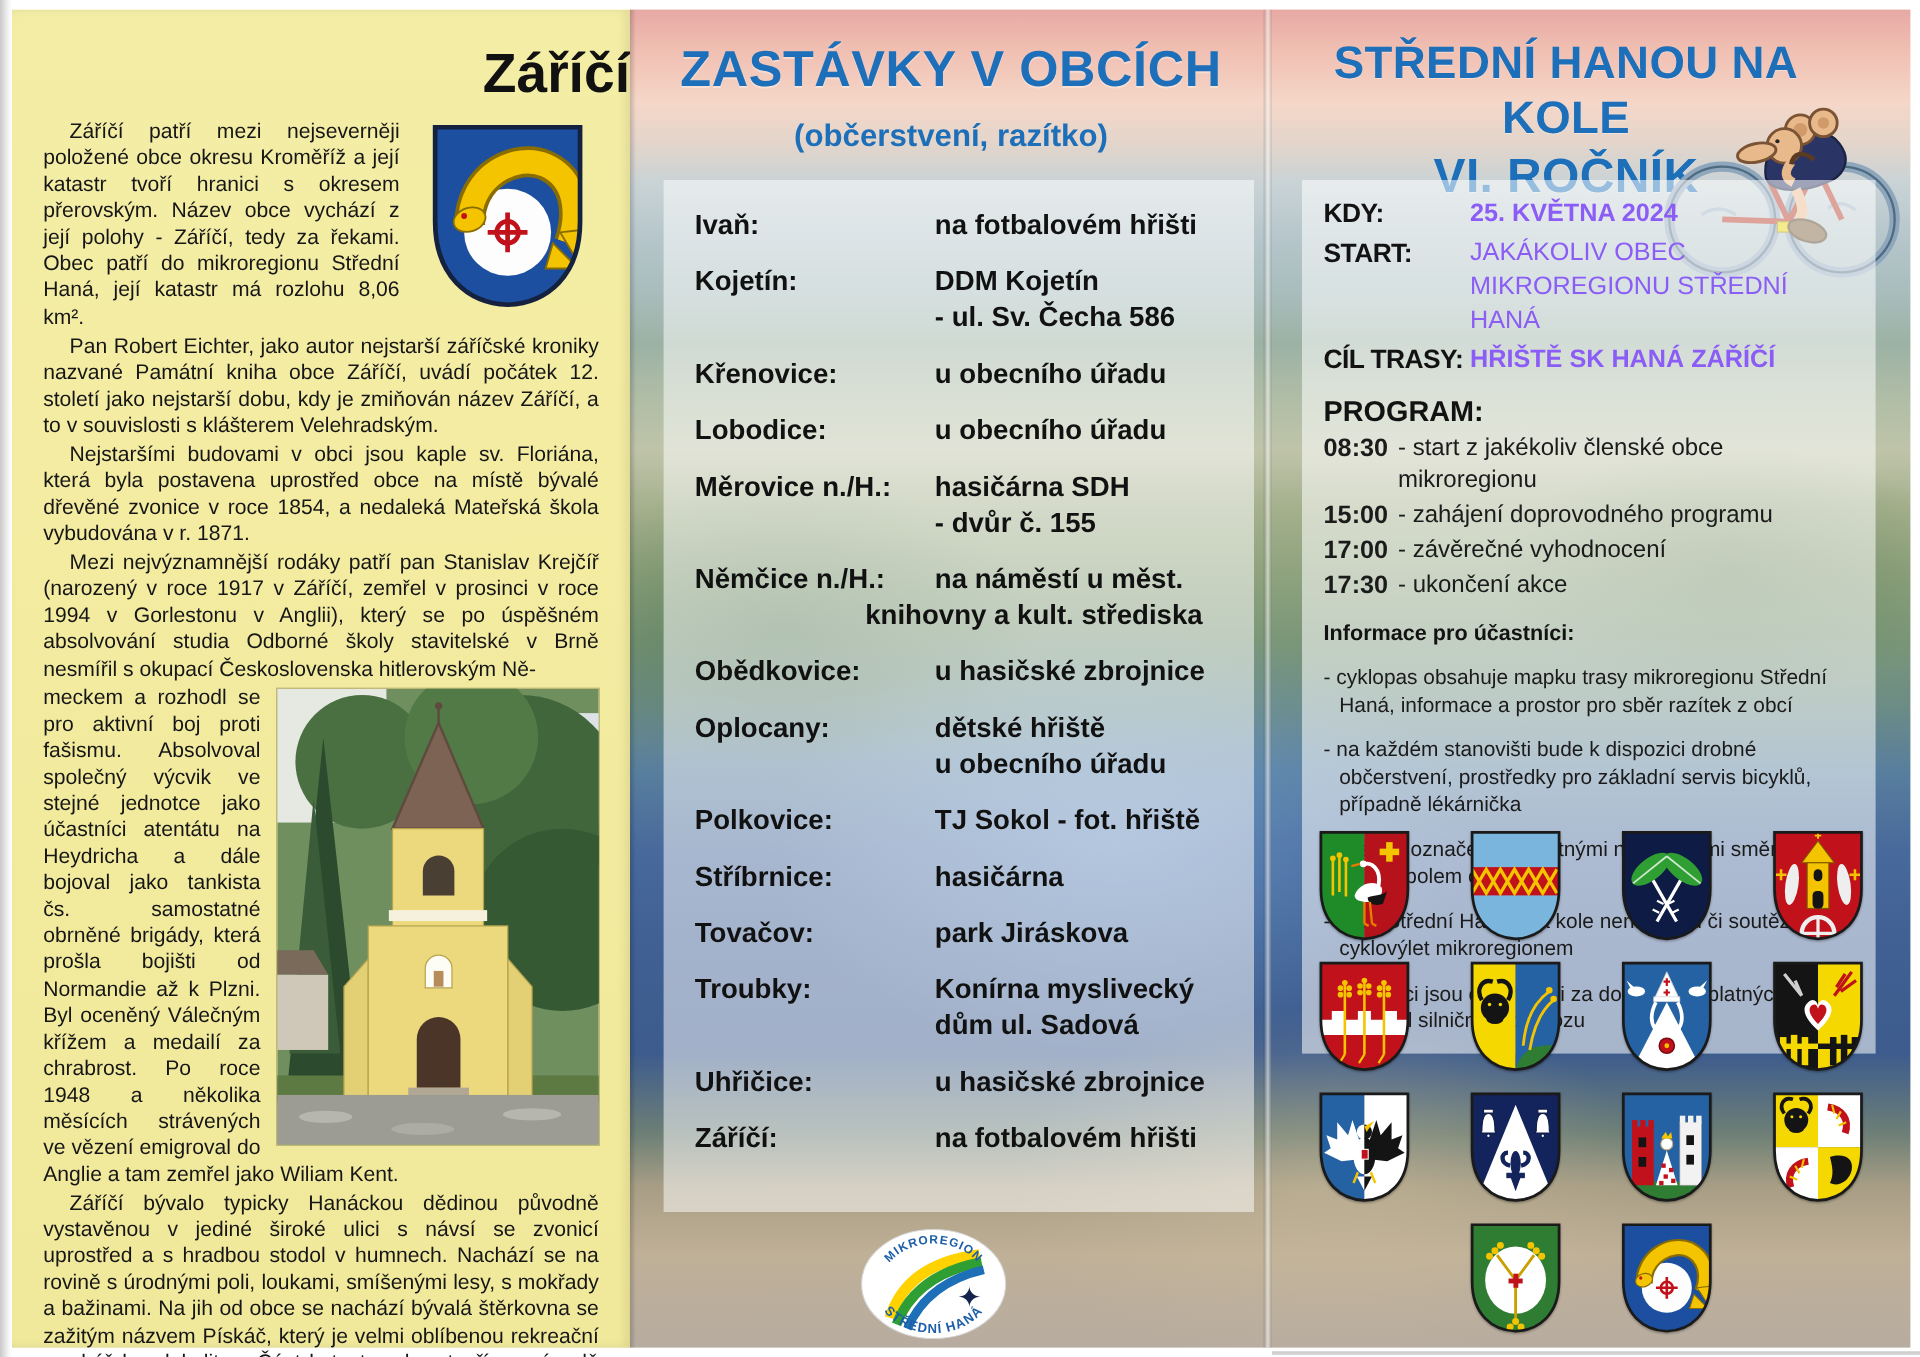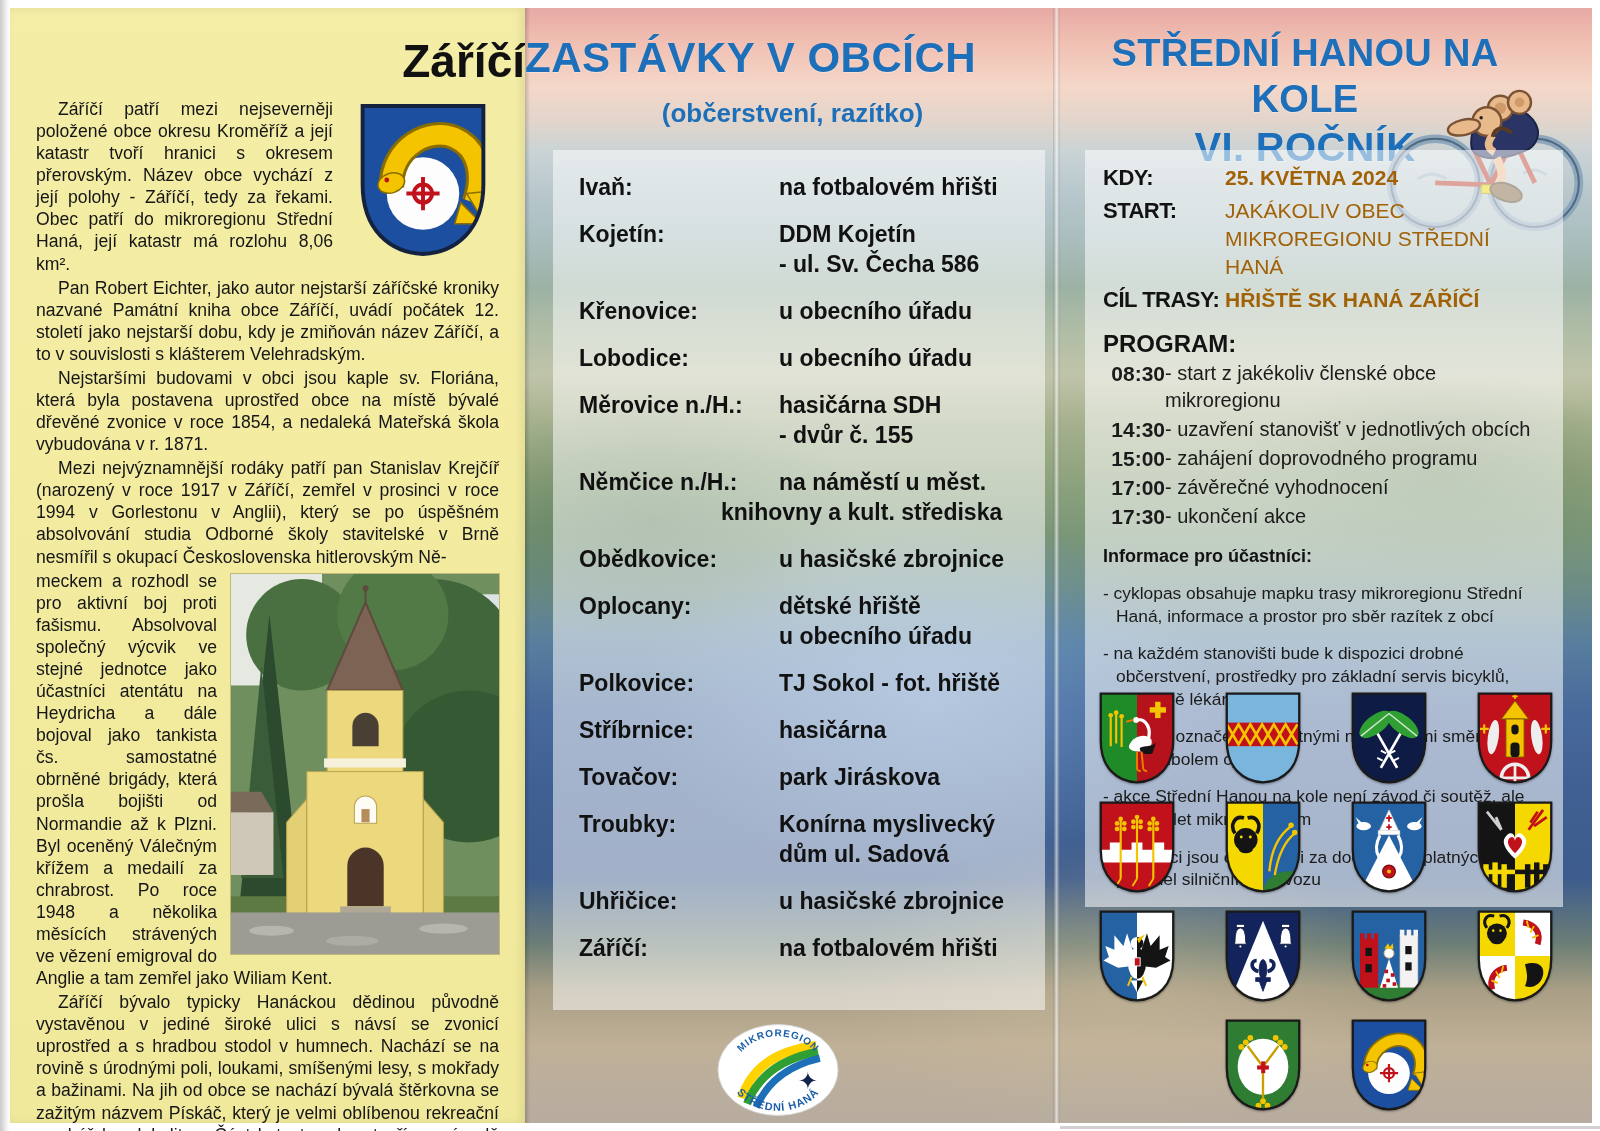--- a/index.html
+++ b/index.html
@@ -38,21 +38,21 @@
         #7b9778 47%, #6c8c85 52%, #587e9e 57%, #48699b 63%,
         #406093 70%, #3d5c8d 78%, #6d7f76 84%, #a89e85 88%,
         #bfb097 93%, #b7aca0 100%);}
   .fold-line{left:1053px;top:8px;width:7px;height:1115px;
      background:linear-gradient(90deg,rgba(0,0,0,.14),rgba(255,255,255,.55) 50%,rgba(0,0,0,.10));}
   .fold-left{left:525px;top:8px;width:5px;height:1115px;
      background:linear-gradient(90deg,rgba(0,0,0,.18),rgba(255,255,255,0));}
 
   
   .mid-panel{left:525px;top:8px;width:535px;height:1115px;}
-  .mid-title{margin-top:26px;font-size:42px;font-weight:800;
+  .mid-title{margin-top:26px;text-align:center;font-size:42px;font-weight:800;
      color:#1c6fb8;letter-spacing:.5px;text-shadow:0 1px 0 rgba(255,255,255,.35);}
   .mid-subtitle{margin-top:16px;text-align:center;font-size:26px;font-weight:800;color:#1c6fb8;}
   .stops-box{position:absolute;left:28px;top:142px;width:492px;height:860px;
      background:rgba(255,255,255,.52);padding:22px 0 0 26px;box-sizing:border-box;}
   .stop-row{display:flex;margin-bottom:17px;}
   .stop-town{width:200px;font-size:23px;font-weight:800;color:#111;line-height:30px;}
   .stop-place{flex:1;font-size:23px;font-weight:800;color:#111;line-height:30px;}
   .stop-row.outdent .stop-line2{margin-left:-58px;}
   .logo-wrap{position:absolute;left:187px;top:1012px;width:132px;height:100px;}
 
@@ -60,25 +60,25 @@
   .right-panel{left:1060px;top:8px;width:532px;height:1115px;}
   .rp-title{margin-top:22px;width:490px;text-align:center;font-size:38px;font-weight:800;
      color:#1c6fb8;line-height:1.22;letter-spacing:.3px;text-shadow:0 1px 0 rgba(255,255,255,.35);}
   .rp-title .line2{font-size:40px;}
   .cyclist{position:absolute;left:318px;top:58px;width:214px;height:182px;}
   .info-box{position:absolute;left:25px;top:142px;width:478px;
      background:rgba(255,255,255,.55);padding:14px 16px 16px 18px;box-sizing:border-box;}
   .meta-row{display:flex;margin-bottom:5px;}
   .meta-label{width:122px;font-size:22px;font-weight:800;color:#121212;line-height:28px;
      letter-spacing:-.5px;}
-  .meta-val{flex:1;font-size:21px;color:#a16207;line-height:28px;}
+  .meta-val{flex:1;font-size:21px;color:#8b5cf6;line-height:28px;}
   .meta-val .v1.bold{font-weight:800;}
   .program-head{margin-top:16px;font-size:24px;font-weight:800;color:#121212;}
   .prog-row{display:flex;margin-top:2px;}
-  .prog-time{width:62px;font-size:21px;font-weight:800;line-height:27px;text-align:right;}
+  .prog-time{width:62px;font-size:21px;font-weight:800;line-height:27px;}
   .prog-text{flex:1;font-size:20px;line-height:27px;}
   .info-head{margin-top:16px;font-size:18px;font-weight:800;color:#121212;}
   .info-bullet{font-size:17.4px;line-height:1.3;padding-left:13px;text-indent:-13px;margin-top:15px;}
 
   .arms-grid{position:absolute;left:20px;top:682px;width:492px;}
   .arms-row{display:flex;justify-content:center;gap:44px;margin-bottom:13px;}
   .shield{width:82px;height:96px;filter:drop-shadow(0 1px 1px rgba(0,0,0,.35));}
   .shield svg{width:82px;height:96px;display:block;}
 </style>
 </head>
@@ -321,24 +321,20 @@
         <div class="meta-label">CÍL TRASY:</div>
         <div class="meta-val"><span class="v1 bold">HŘIŠTĚ SK HANÁ ZÁŘÍČÍ</span><div></div></div>
       </div>
 
       <div class="program-head">PROGRAM:</div>
       <div class="prog-row">
           <div class="prog-time">08:30</div>
           <div class="prog-text">- start z jakékoliv členské obce mikroregionu</div>
         </div>
       <div class="prog-row">
-          <div class="prog-time">14:30</div>
-          <div class="prog-text">- uzavření stanovišť v jednotlivých obcích</div>
-        </div>
-      <div class="prog-row">
           <div class="prog-time">15:00</div>
           <div class="prog-text">- zahájení doprovodného programu</div>
         </div>
       <div class="prog-row">
           <div class="prog-time">17:00</div>
           <div class="prog-text">- závěrečné vyhodnocení</div>
         </div>
       <div class="prog-row">
           <div class="prog-time">17:30</div>
           <div class="prog-text">- ukončení akce</div>

